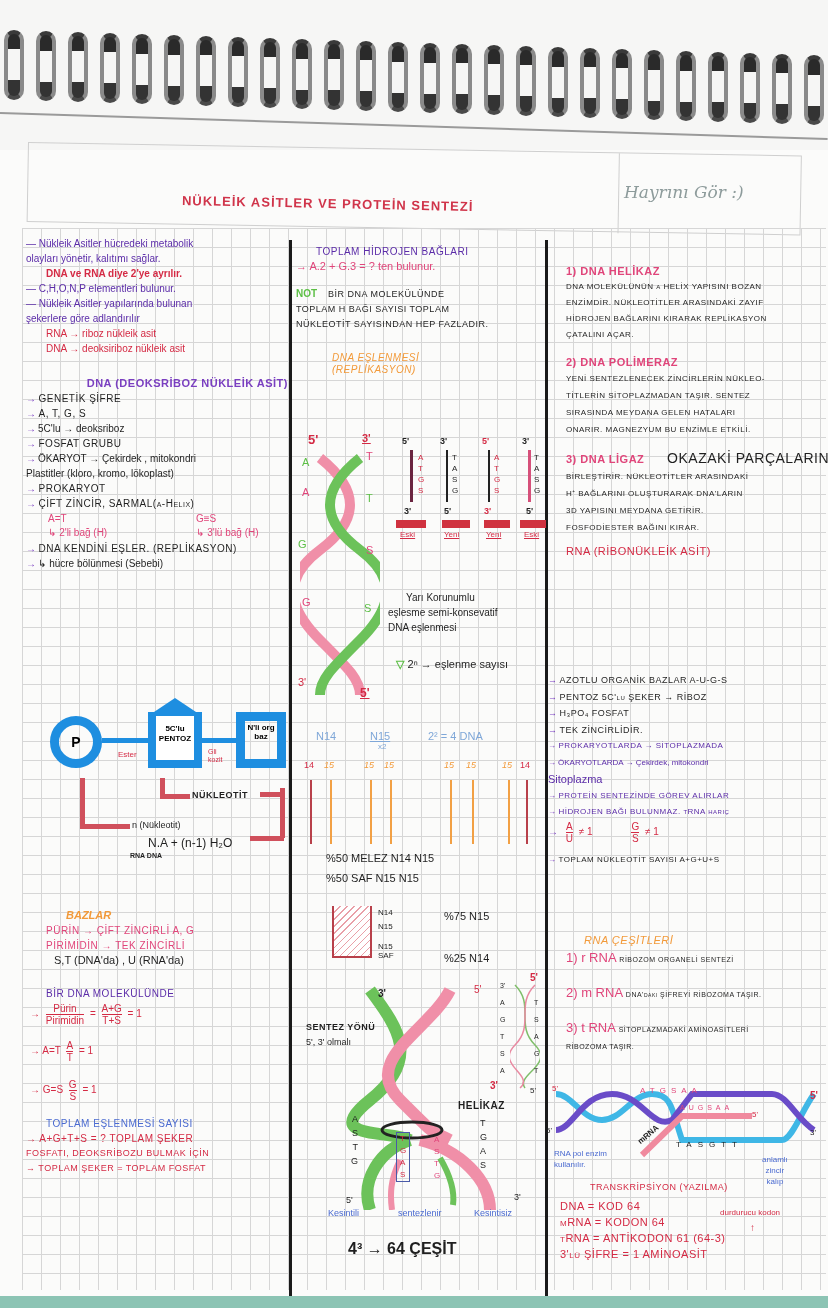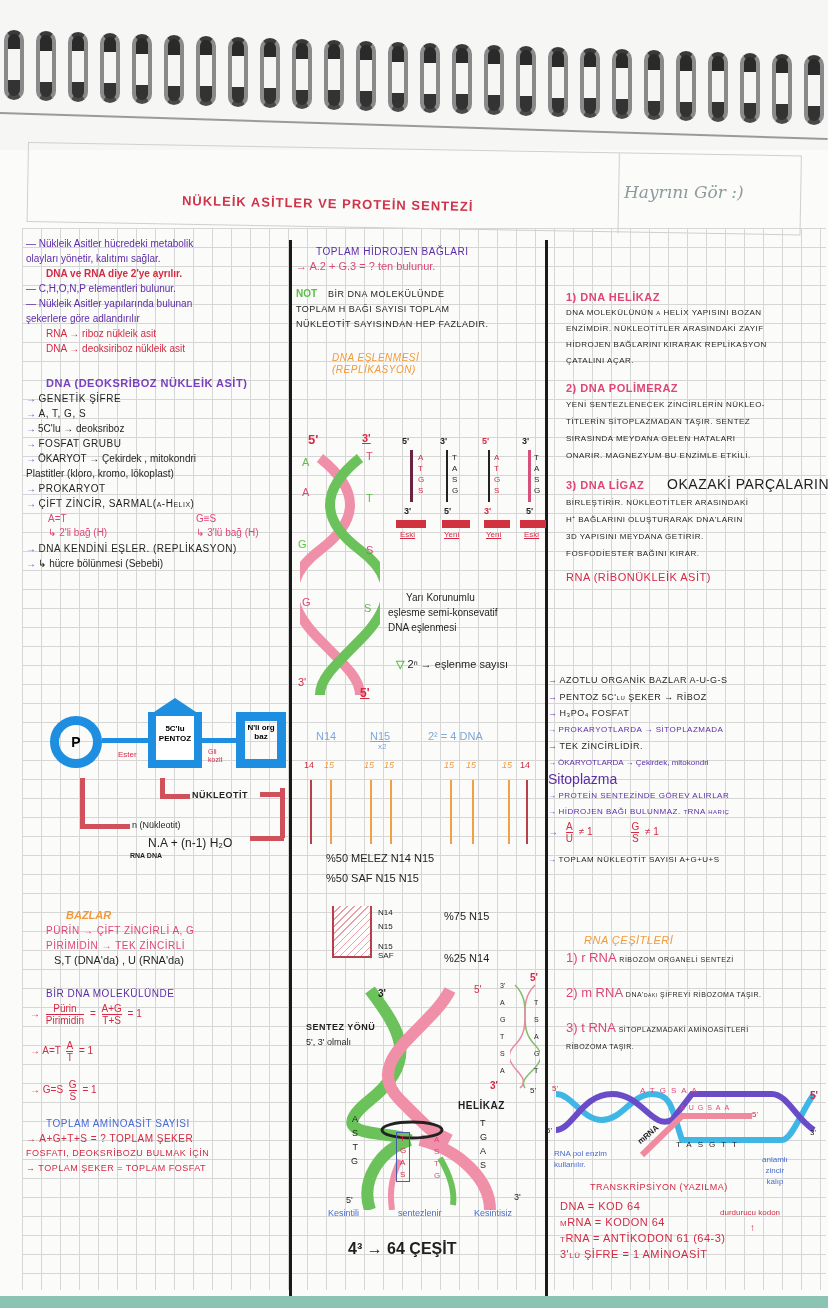--- a/index.html
+++ b/index.html
@@ -45,21 +45,21 @@
       linear-gradient(to right, #d6d6d6 1px, transparent 1px),
       linear-gradient(to bottom, #d6d6d6 1px, transparent 1px);
     background-size: 19px 19px;
   }
   .colline { position: absolute; top: 240px; width: 3px; height: 1060px; background: #1a1a1a; }
   .bottom-bar { position: absolute; left: 0; top: 1296px; width: 828px; height: 12px; background: #8cc4b4; }
 
   .col { position: absolute; font-size: 10px; line-height: 15px; }
   .hw { white-space: nowrap; }
   .purple { color: #5b2ca8; }
-  .violet { color: #7a3fc0; }
+  .violet { color: #7a3fc0; text-align: right; }
   .red { color: #d42a44; }
   .pink { color: #e0457a; }
   .black { color: #1f1f1f; }
   .orange { color: #f29a3a; font-style: italic; }
   .green { color: #5cbf45; }
   .blue { color: #4a6ad0; }
   .lightblue { color: #7fa7d8; }
   .caps { font-variant: small-caps; letter-spacing: 0.5px; }
   .b { font-weight: bold; }
   .arrow { color: #7a3fc0; font-weight: bold; margin-right: 2px; }
@@ -187,21 +187,21 @@
     <div class="hw red" style="padding-left:4px;margin-top:14px">
       <span>→ </span><span>A=T</span>
       <span class="frac"><span class="num">A</span><span>T</span></span>
       <span>= 1</span>
     </div>
     <div class="hw red" style="padding-left:4px;margin-top:16px">
       <span>→ </span><span>G=S</span>
       <span class="frac"><span class="num">G</span><span>S</span></span>
       <span>= 1</span>
     </div>
-    <div class="hw blue caps" style="margin-top:14px;padding-left:20px">TOPLAM AMİNOASİT SAYISI</div>
+    <div class="hw blue caps" style="margin-top:14px;padding-left:20px">TOPLAM EŞLENMESİ SAYISI</div>
     <div class="hw red caps">→ A+G+T+S = ? TOPLAM ŞEKER</div>
     <div class="hw red caps" style="font-size:9px">FOSFATI, DEOKSRİBOZU BULMAK İÇİN</div>
     <div class="hw red caps" style="font-size:9px">→ TOPLAM ŞEKER = TOPLAM FOSFAT</div>
   </div>
 
   <div class="col" style="left:296px;top:244px;width:248px">
     <div class="hw purple caps" style="padding-left:20px">TOPLAM HİDROJEN BAĞLARI</div>
     <div class="hw pink" style="font-size:11px">→ A.2 + G.3 = ? ten bulunur.</div>
     <div class="hw" style="margin-top:12px">
       <span class="green b">NOT</span>
@@ -365,21 +365,21 @@
       <div>A</div>
       <div>G</div>
       <div>T</div>
   </div>
 
   <div class="abs hw blue" style="left:328px;top:1208px;font-size:9px">Kesintili</div>
   <div class="abs hw blue" style="left:398px;top:1208px;font-size:9px">sentezlenir</div>
   <div class="abs hw blue" style="left:474px;top:1208px;font-size:9px">Kesintisiz</div>
   <div class="abs hw black b" style="left:348px;top:1240px;font-size:16px">4³ → 64 ÇEŞİT</div>
 
-  <div class="col" style="left:566px;top:290px;width:258px">
+  <div class="col" style="left:566px;top:264px;width:258px">
     <div class="hw pink b caps" style="font-size:11px">1) DNA HELİKAZ</div>
     <div class="hw black caps" style="font-size:8px;line-height:16px">DNA MOLEKÜLÜNÜN α HELİX YAPISINI BOZAN</div>
     <div class="hw black caps" style="font-size:8px;line-height:16px">ENZİMDİR. NÜKLEOTİTLER ARASINDAKİ ZAYIF</div>
     <div class="hw black caps" style="font-size:8px;line-height:16px">HİDROJEN BAĞLARINI KIRARAK REPLİKASYON</div>
     <div class="hw black caps" style="font-size:8px;line-height:16px">ÇATALINI AÇAR.</div>
 
     <div class="hw pink b caps" style="font-size:11px;margin-top:12px">2) DNA POLİMERAZ</div>
     <div class="hw black caps" style="font-size:8px;line-height:17px">YENİ SENTEZLENECEK ZİNCİRLERİN NÜKLEO-</div>
     <div class="hw black caps" style="font-size:8px;line-height:17px">TİTLERİN SİTOPLAZMADAN TAŞIR. SENTEZ</div>
     <div class="hw black caps" style="font-size:8px;line-height:17px">SIRASINDA MEYDANA GELEN HATALARI</div>
@@ -393,24 +393,24 @@
     <div class="hw black caps" style="font-size:8px;line-height:17px">H⁺ BAĞLARINI OLUŞTURARAK DNA'LARIN</div>
     <div class="hw black caps" style="font-size:8px;line-height:17px">3D YAPISINI MEYDANA GETİRİR.</div>
     <div class="hw black caps" style="font-size:8px;line-height:17px">FOSFODİESTER BAĞINI KIRAR.</div>
 
     <div class="hw red caps" style="margin-top:8px;font-size:11px">RNA (RİBONÜKLEİK ASİT)</div>
   </div>
   <div class="col" style="left:548px;top:672px;width:278px;line-height:16.5px">
     <div class="hw black caps" style="font-size:9px"><span class="arrow">→</span><span>AZOTLU ORGANİK BAZLAR  A-U-G-S</span></div>
     <div class="hw black caps" style="font-size:9px"><span class="arrow">→</span><span>PENTOZ 5C'lu ŞEKER → RİBOZ</span></div>
     <div class="hw black caps" style="font-size:9px"><span class="arrow">→</span><span>H₃PO₄  FOSFAT</span></div>
+    <div class="hw black caps" style="font-size:9px"><span class="arrow">→</span><span>TEK ZİNCİRLİDİR.</span></div>
     <div class="hw purple caps" style="font-size:8px"><span class="arrow">→</span><span>PROKARYOTLARDA → SİTOPLAZMADA</span></div>
-    <div class="hw black caps" style="font-size:9px"><span class="arrow">→</span><span>TEK ZİNCİRLİDİR.</span></div>
     <div class="hw purple" style="font-size:8px"><span class="arrow">→</span><span>ÖKARYOTLARDA → Çekirdek, mitokondri</span></div>
-    <div class="hw purple" style="font-size:14px">Sitoplazma</div>
+    <div class="hw purple" style="font-size:11px">Sitoplazma</div>
     <div class="hw purple caps" style="font-size:8px"><span class="arrow">→</span><span>PROTEİN SENTEZİNDE GÖREV ALIRLAR</span></div>
     <div class="hw purple caps" style="font-size:8px"><span class="arrow">→</span><span>HİDROJEN BAĞI BULUNMAZ. tRNA hariç</span></div>
     <div class="hw red" style="font-size:10px">
       <span class="arrow">→</span>
       <span class="frac"><span class="num">A</span><span>U</span></span>
       <span>≠ 1</span>
       <span style="margin-left:36px" class="frac"><span class="num">G</span><span>S</span></span>
       <span>≠ 1</span>
     </div>
     <div class="hw black caps" style="font-size:8px;margin-top:8px"><span class="arrow">→</span><span>TOPLAM NÜKLEOTİT SAYISI A+G+U+S</span></div>

